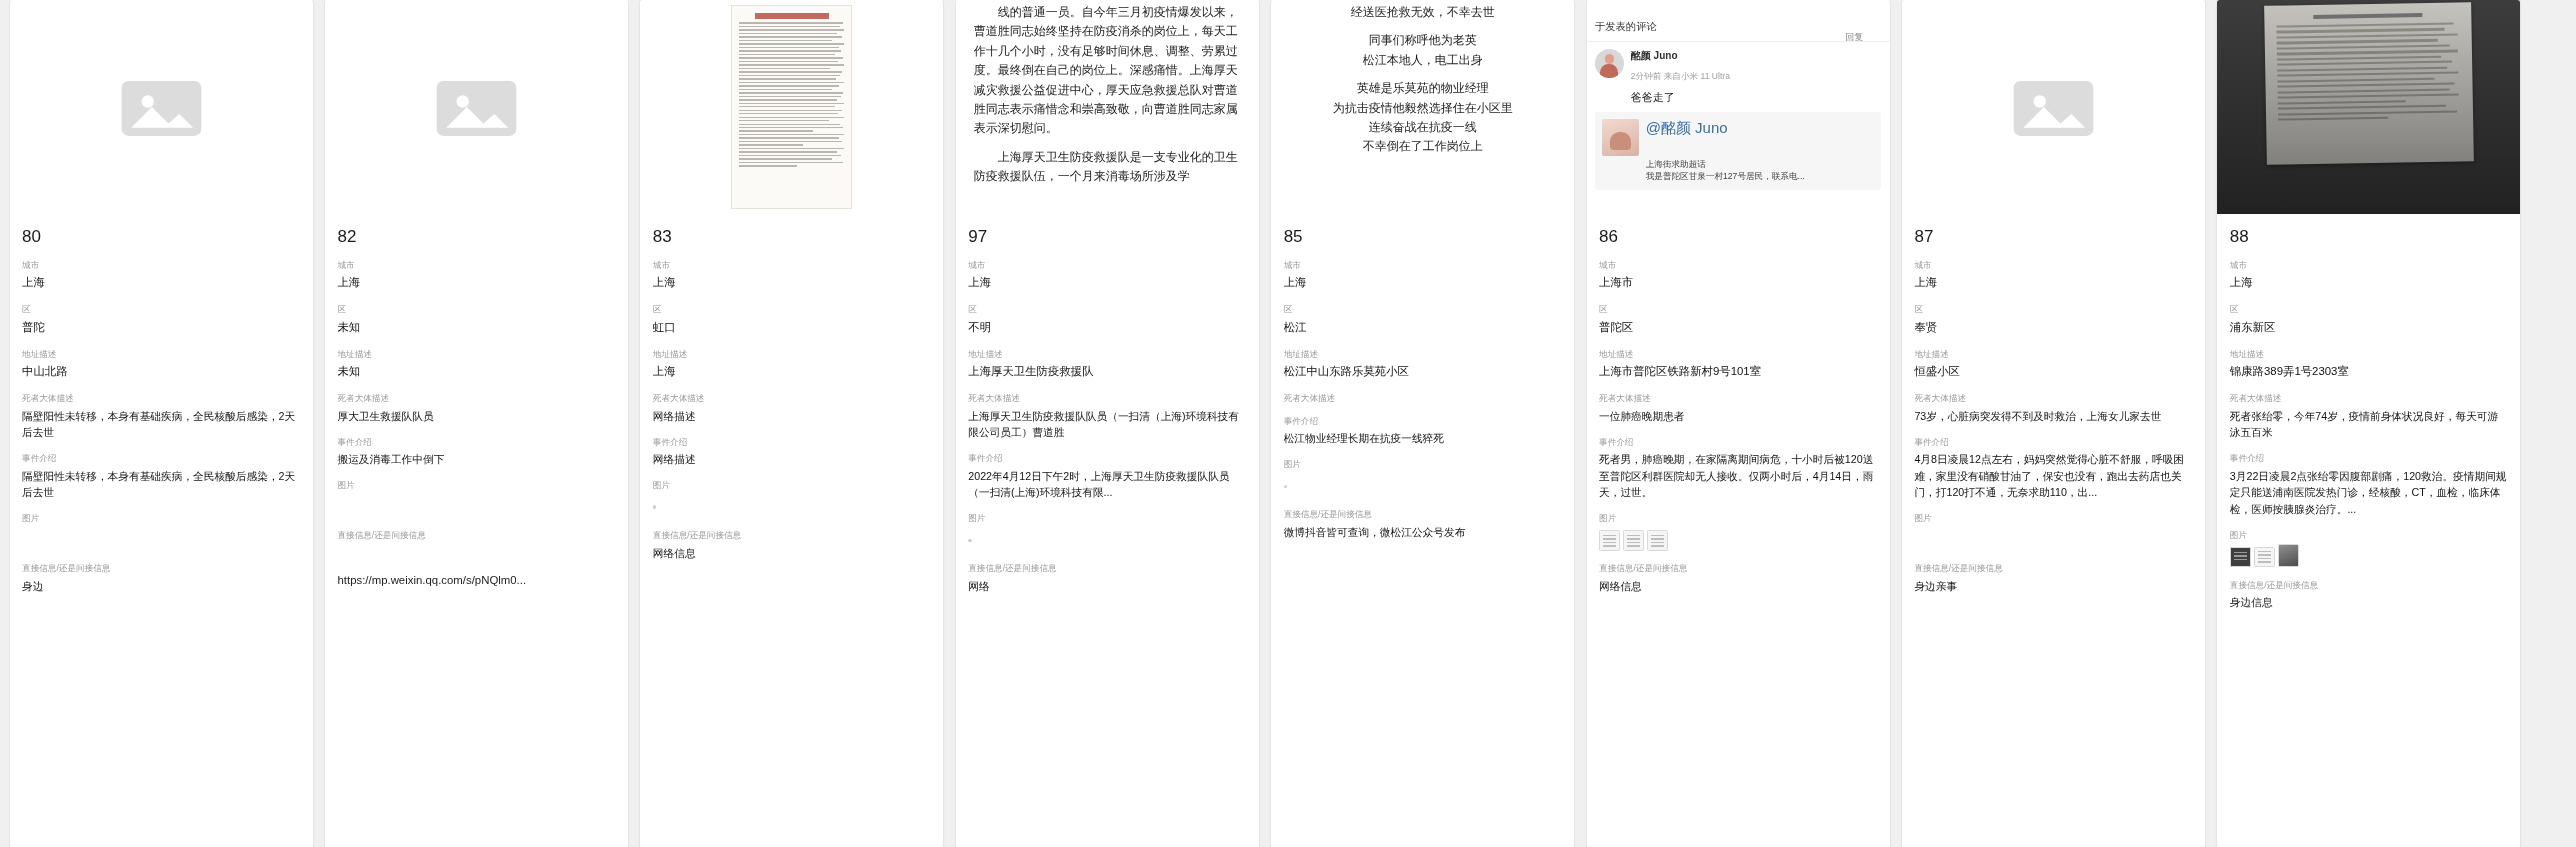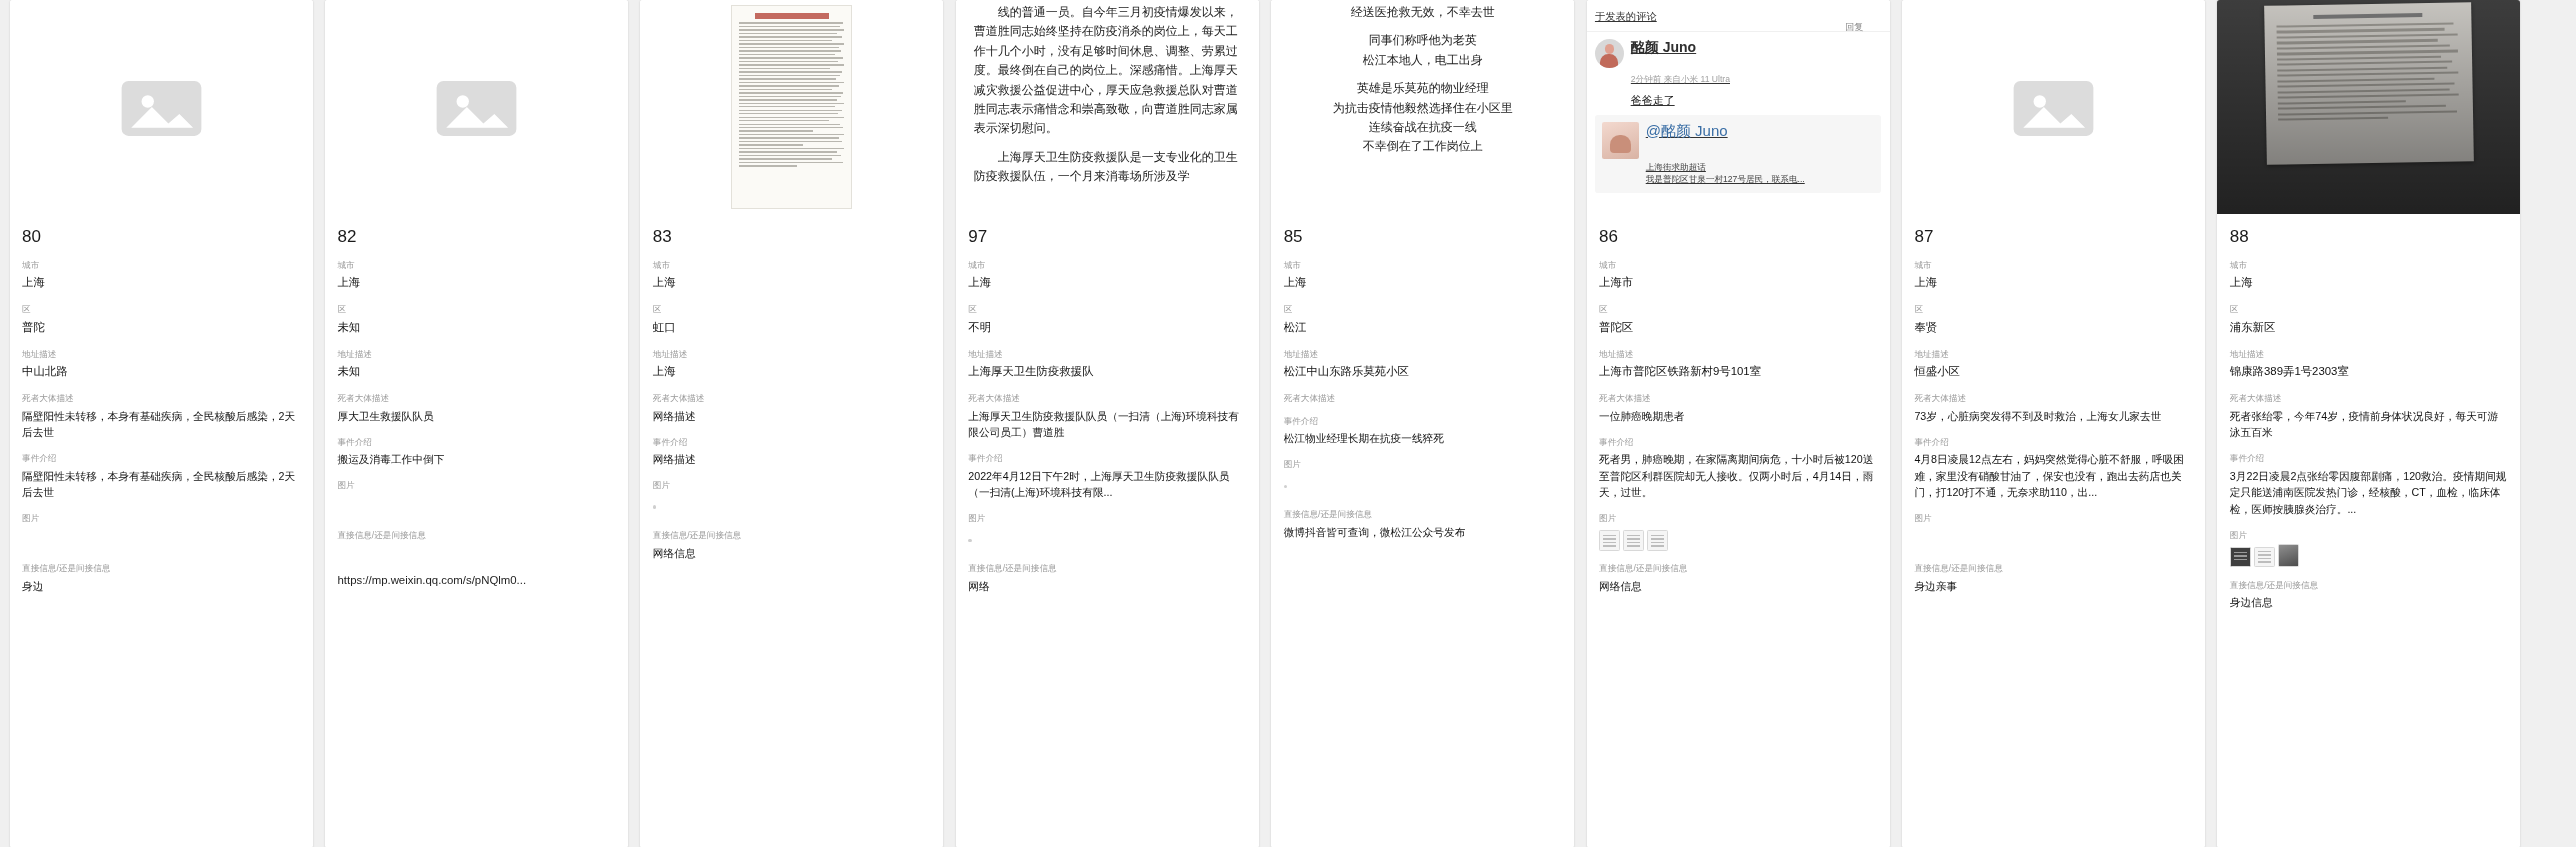--- a/index.html
+++ b/index.html
@@ -89,47 +89,46 @@
     background: #fff;
   }
   .article.center { text-align: center; }
   .article p { margin: 0 0 9px 0; text-indent: 2em; }
   .article.center p { text-indent: 0; }
 
   
   .weibo {
     width: 100%; height: 100%;
     background: #fff;
-    padding: 6px 0 0 0;
+    padding: 16px 0 0 0;
     font-size: 9.7px;
     color: #333;
     overflow: hidden;
-    text-decoration: underline;
   }
   .weibo .wb-head {
     font-size: 10.3px; color: #333;
     padding: 4.1px 8.3px 6.9px 8.3px;
     border-bottom: 0.7px solid #f0f0f0;
   }
   .weibo .wb-row { display: flex; padding: 6.9px 8.3px 2.8px 8.3px; align-items: flex-start; }
   .weibo .wb-ava {
     width: 29px; height: 29px; border-radius: 50%;
     background: #d8d8d8; flex: 0 0 29px; margin-right: 6.9px;
     position: relative; overflow: hidden;
   }
   .weibo .wb-ava::after {
     content:""; position:absolute; left:5.5px; top:15px; width:18px; height:15px;
     background:#c16a5a; border-radius: 8.3px 8.3px 0 0;
   }
   .weibo .wb-ava::before {
     content:""; position:absolute; left:9.7px; top:5.5px; width:9.7px; height:9.7px;
     background:#e0a090; border-radius:50%;
   }
-  .weibo .wb-name { font-size: 14px; color: #2f2f2f; font-weight: bold; }
-  .weibo .wb-meta { font-size: 8.6px; color: #a0a0a0; margin-top: 17px; }
+  .weibo .wb-name { font-size: 10px; color: #2f2f2f; font-weight: bold; }
+  .weibo .wb-meta { font-size: 8.6px; color: #a0a0a0; margin-top: 8px; }
   .weibo .wb-reply {
     font-size: 9px; color: #888; float: right; margin-top: -18px; margin-right: 18px;
   }
   .weibo .wb-text { padding: 4.1px 8.3px 6.9px 44px; font-size: 11px; color: #1a1a1a; }
   .weibo .wb-quote {
     margin: 0 8.3px 6.9px 8.3px; background: #f6f6f6; border-radius: 2.8px;
     padding: 6.9px; display: flex; gap: 6.9px; align-items: flex-start;
   }
   .weibo .wb-qimg {
     width: 37px; height: 37px; flex: 0 0 37px; border-radius: 2.1px;

